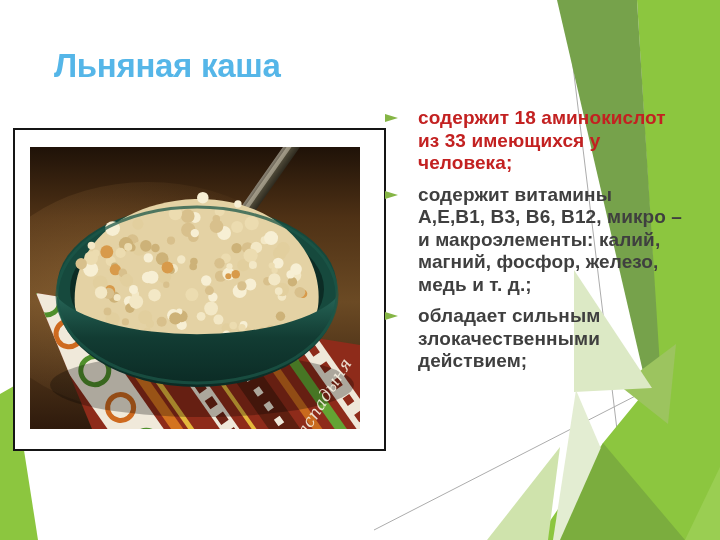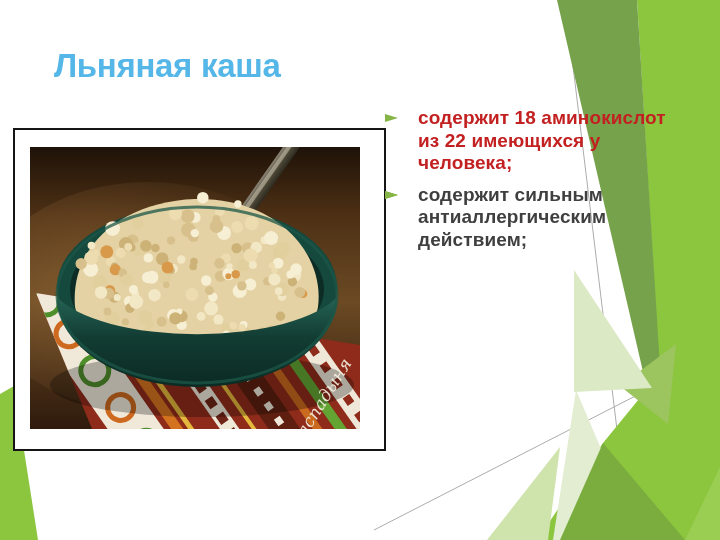--- a/index.html
+++ b/index.html
@@ -250,18 +250,18 @@
       </g>
 
       <path d="M 27 150 A 140 90 0 0 0 307 150 A 148 55 0 0 1 27 150 Z" fill="url(#bowlg)"></path>
       <ellipse cx="167" cy="148" rx="140" ry="88" fill="none" stroke="#1C5748" stroke-width="3" opacity="0.75"></ellipse>
 
       <text transform="translate(296 258) rotate(-58)" text-anchor="middle" font-size="17" font-family="DejaVu Serif, serif" font-style="italic" fill="#F5EFE0" opacity="0.92">Гаспадыня</text>
     </svg>
   </div>
 
   <ul class="bullets" id="bullet-list">
-      <li class="bullet red"><span class="arrow"></span><span>содержит 18 аминокислот из 22 имеющихся у человека;</span></li>
-      <li class="bullet gray"><span class="arrow"></span></li>
-      <li class="bullet gray"><span class="arrow"></span><span>содержит сильным антиаллергическим действием;</span></li>
+      <li class="bullet red"><span class="arrow"></span><span>содержит 18 аминокислот из 33 имеющихся у человека;</span></li>
+      <li class="bullet gray"><span class="arrow"></span><span>содержит витамины A,E,B1, B3, B6, B12, микро – и макроэлементы: калий, магний, фосфор, железо, медь и т. д.;</span></li>
+      <li class="bullet gray"><span class="arrow"></span><span>обладает сильным злокачественными действием;</span></li>
     </ul>
 
 </div>
 
 </body></html>

